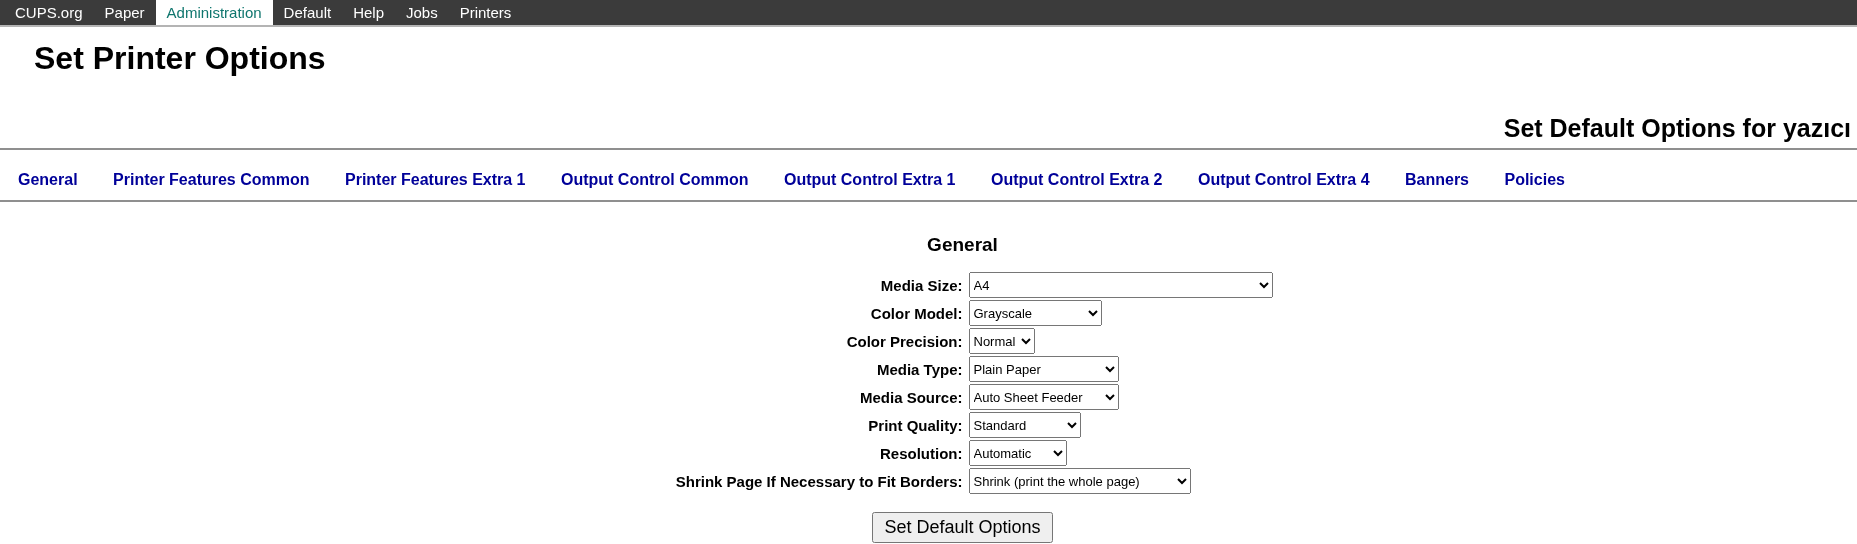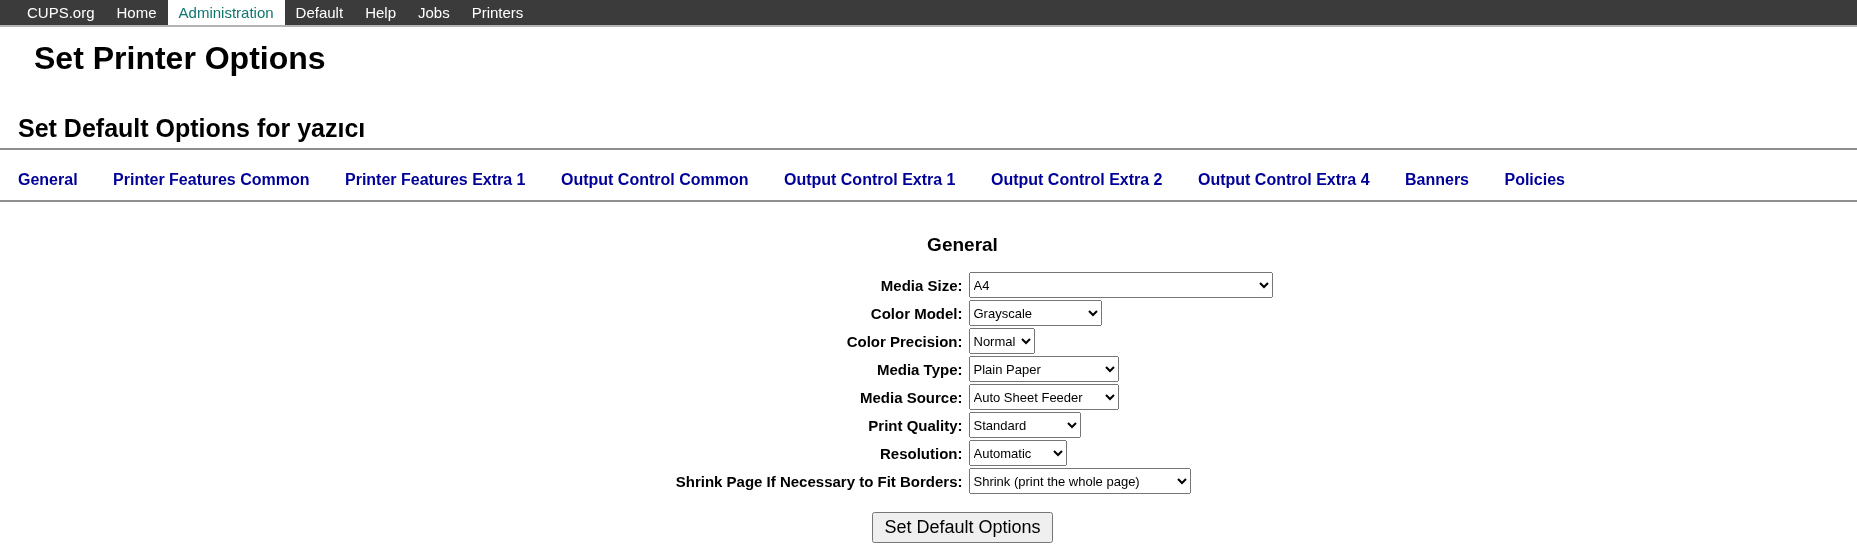--- a/index.html
+++ b/index.html
@@ -5,29 +5,29 @@
   :root{
     --navbar-bg:#3b3b3b; --navbar-text:#ffffff; --link:#000099; --rule:#8f8f8f;
   }
   *{box-sizing:border-box;}
   html,body{margin:0;padding:0;background:#ffffff;color:#000;
     font-family:"Liberation Sans", sans-serif;}
   body{width:1857px;height:544px;overflow:hidden;}
 
   
   .navbar{background:var(--navbar-bg);height:27px;display:flex;align-items:stretch;
-    border-bottom:2px solid #b4b4b4;padding-left:16px;}
+    border-bottom:2px solid #b4b4b4;padding-left:4px;}
   .nav-item{color:var(--navbar-text);font-size:15px;display:flex;align-items:center;
     padding:0 11px;cursor:pointer;white-space:nowrap;}
   .nav-item.active{background:#ffffff;color:#0f766e;}
 
   
   .page-title{font-size:32px;font-weight:bold;margin:13px 0 0 16px;padding:0 18px;}
-  .subtitle{font-size:25px;font-weight:bold;margin:37px 0 0 0;padding:0 30px 5px 18px;
-    border-bottom:2px solid var(--rule);}
+  .subtitle{font-size:25px;font-weight:bold;margin:37px 0 0 0;padding:0 6px 5px 18px;
+    border-bottom:2px solid var(--rule);text-align:right;}
 
   
   .tabs{padding:21px 18px 11px 18px;border-bottom:2px solid var(--rule);white-space:nowrap;}
   .tab{color:var(--link);font-weight:bold;font-size:16px;margin-right:31px;
     text-decoration:none;cursor:pointer;display:inline-block;}
 
   
   .form-wrap{width:644px;margin:32px auto 0 auto;position:relative;left:34px;}
   .form-heading{text-align:center;font-size:19px;font-weight:bold;margin:0 0 15px 0;}
   table.opts{margin:0 auto;border-collapse:collapse;}
@@ -39,21 +39,21 @@
   .w4{width:150px}.w5{width:112px}.w6{width:98px}.w7{width:222px}
 
   .btn-row{text-align:center;margin-top:17px;}
   .submit-btn{font-size:18px;font-family:inherit;padding:3px 10px;cursor:pointer;}
 </style>
 </head>
 <body>
 
 <div class="navbar">
   <span class="nav-item">CUPS.org</span>
-  <span class="nav-item">Home</span>
+  <span class="nav-item">Paper</span>
   <span class="nav-item active">Administration</span>
   <span class="nav-item">Default</span>
   <span class="nav-item">Help</span>
   <span class="nav-item">Jobs</span>
   <span class="nav-item">Printers</span>
 </div>
 
 <h1 class="page-title">Set Printer Options</h1>
 
 <h2 class="subtitle">Set Default Options for yazıcı</h2>

